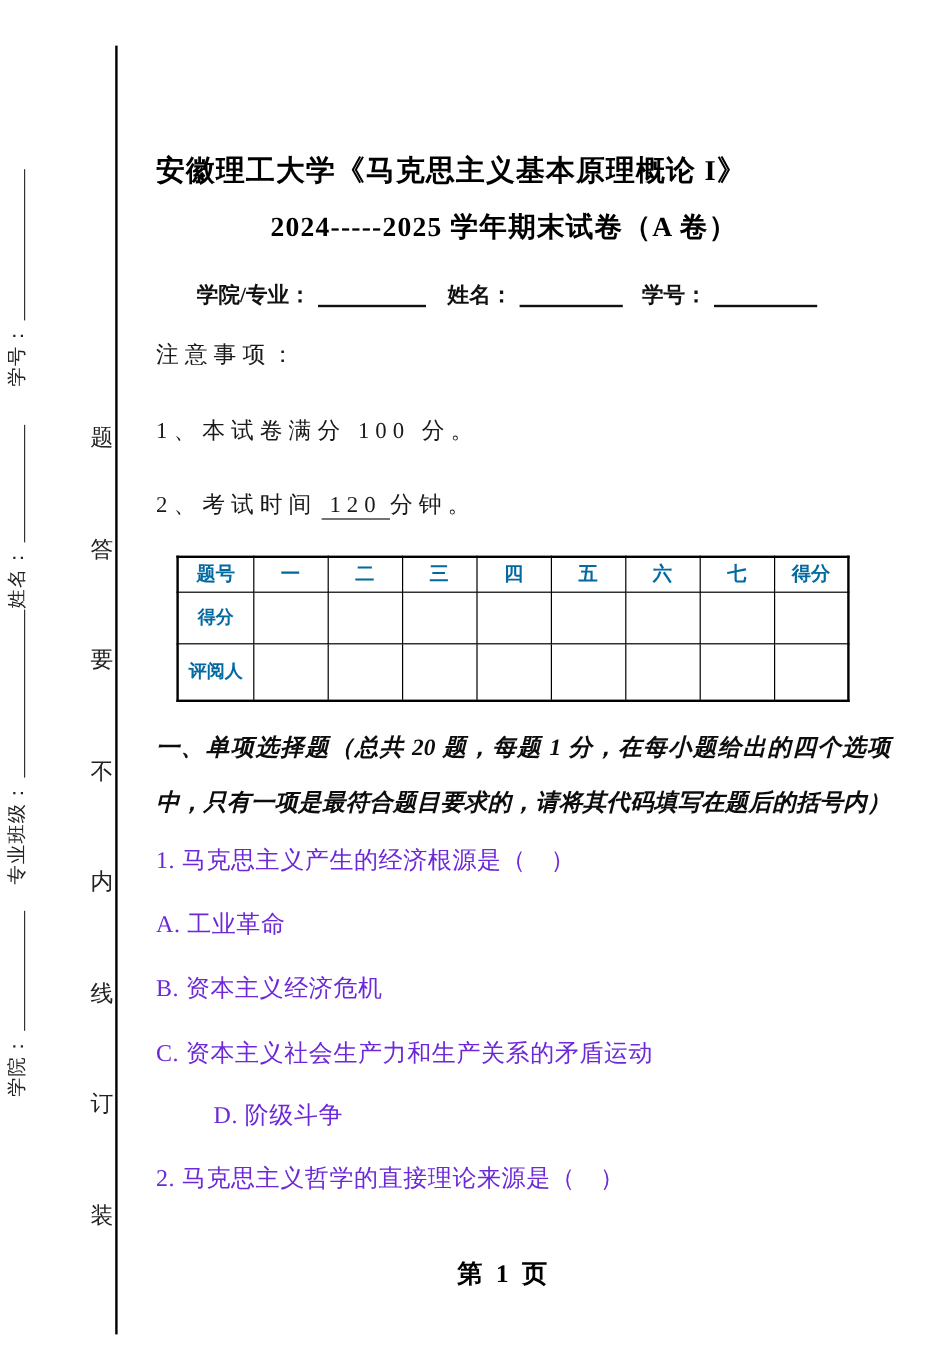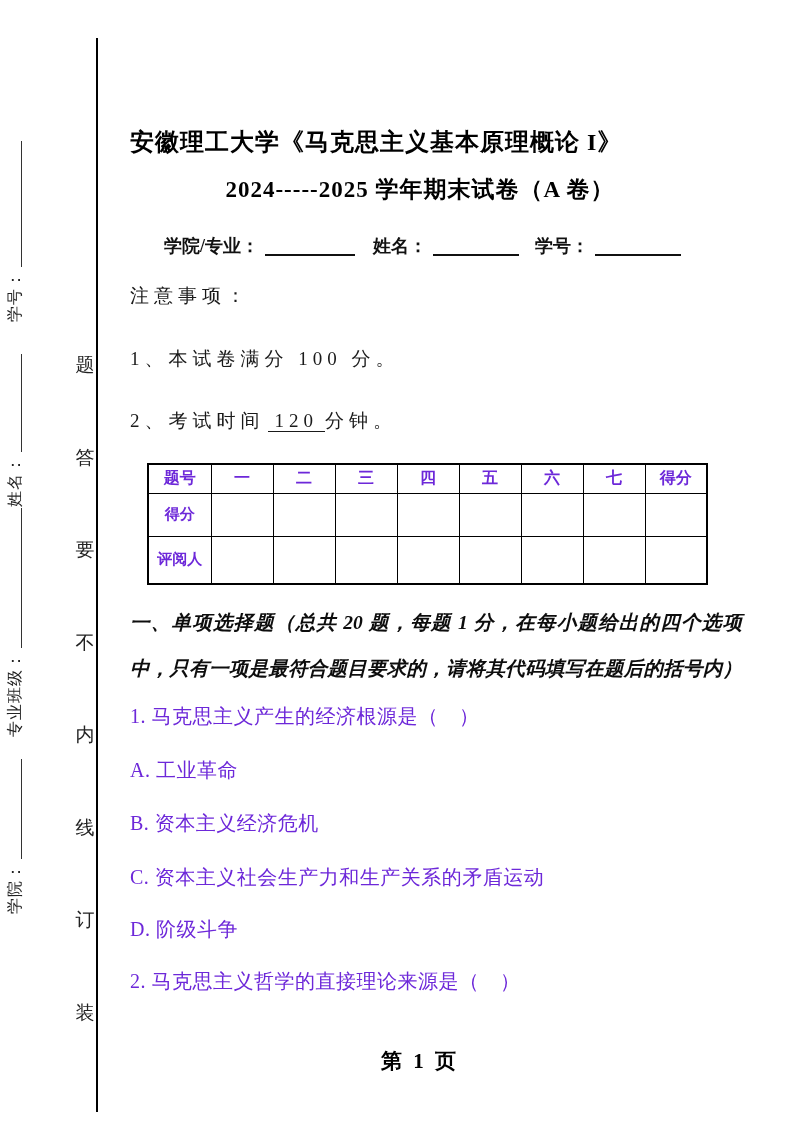--- a/index.html
+++ b/index.html
@@ -50,38 +50,38 @@
   .notice-heading { position:absolute; left:130px; top:283px; font-size:19px; letter-spacing:5px; color:#1a1a1a; }
   .note { position:absolute; left:130px; font-size:19px; letter-spacing:5px; color:#1a1a1a; }
   .n1 { top:346px; }
   .n2 { top:408px;text-align:center; }
   .n2 .dur { border-bottom:1.5px solid #1a1a1a; padding:0 7px; margin-left:3px; }
 
   
   .score-table { position:absolute; left:147px; top:463px; border-collapse:collapse;
                  border:2px solid #000; table-layout:fixed; }
   .score-table td { border:1px solid #000; text-align:center; vertical-align:middle;
-                    font-size:16px; color:#6d28d9; }
+                    font-size:16px; color:#0369a1; }
   .score-table .hrow td { height:29px; font-weight:bold; }
   .score-table .r2 td { height:43px; }
   .score-table .r3 td { height:48px; }
   .score-table .rowlabel { font-weight:bold; font-size:15px; letter-spacing:0px; }
   .col0 { width:63px; } .colN { width:62px; }
 
   
   .sec { position:absolute; left:130px; width:612px; font-weight:bold; font-size:19.5px;
          color:#0d0d0d; text-align:justify; text-align-last:justify;font-style:italic; }
   .sh1 { top:609px; }
   .sh2 { top:655px; }
   .q { position:absolute; left:130px; font-size:20px; color:#6d28d9; letter-spacing:0.5px; }
   .q1 { top:703px; }
   .oa { top:757px; }
   .ob { top:810px; }
   .oc { top:864px; }
-  .od { top:916px; }
+  .od { top:916px;margin-left:48px; }
   .q2 { top:968px; }
 
   
   .footer { position:absolute; left:130px; top:1047px; width:580px; text-align:center;
             font-size:21px; font-weight:bold; color:#000; letter-spacing:3px; }
 </style>
 </head>
 <body>
 
 <div class="page">

